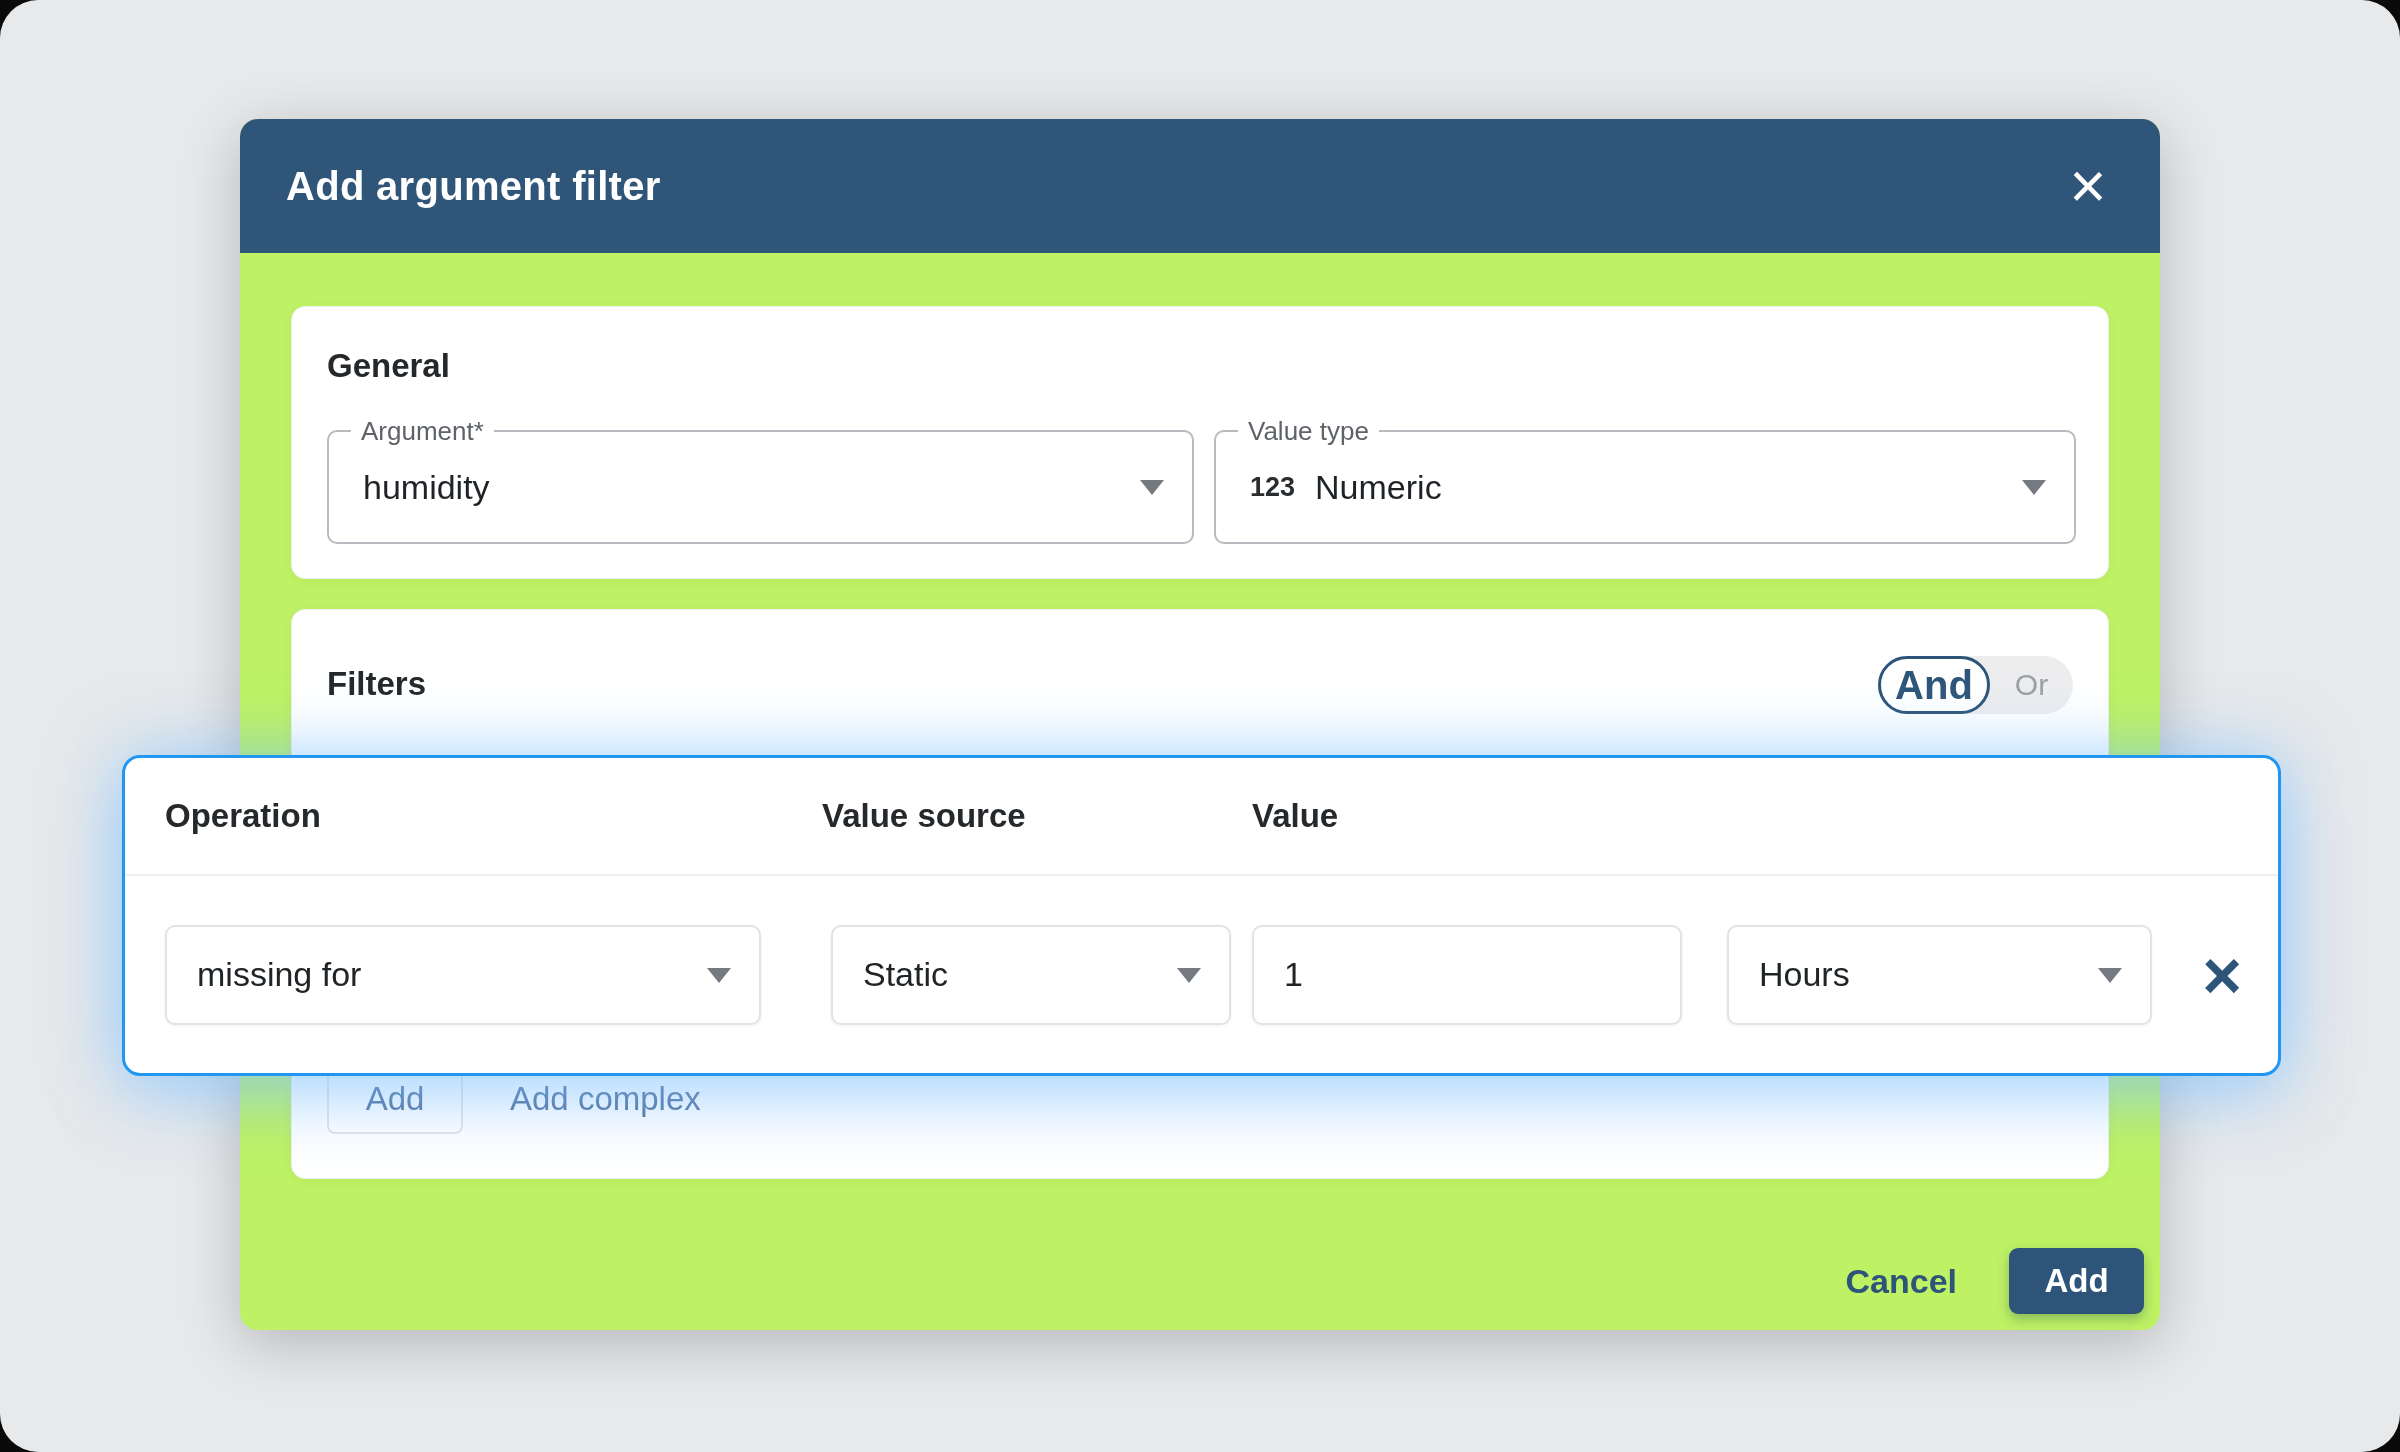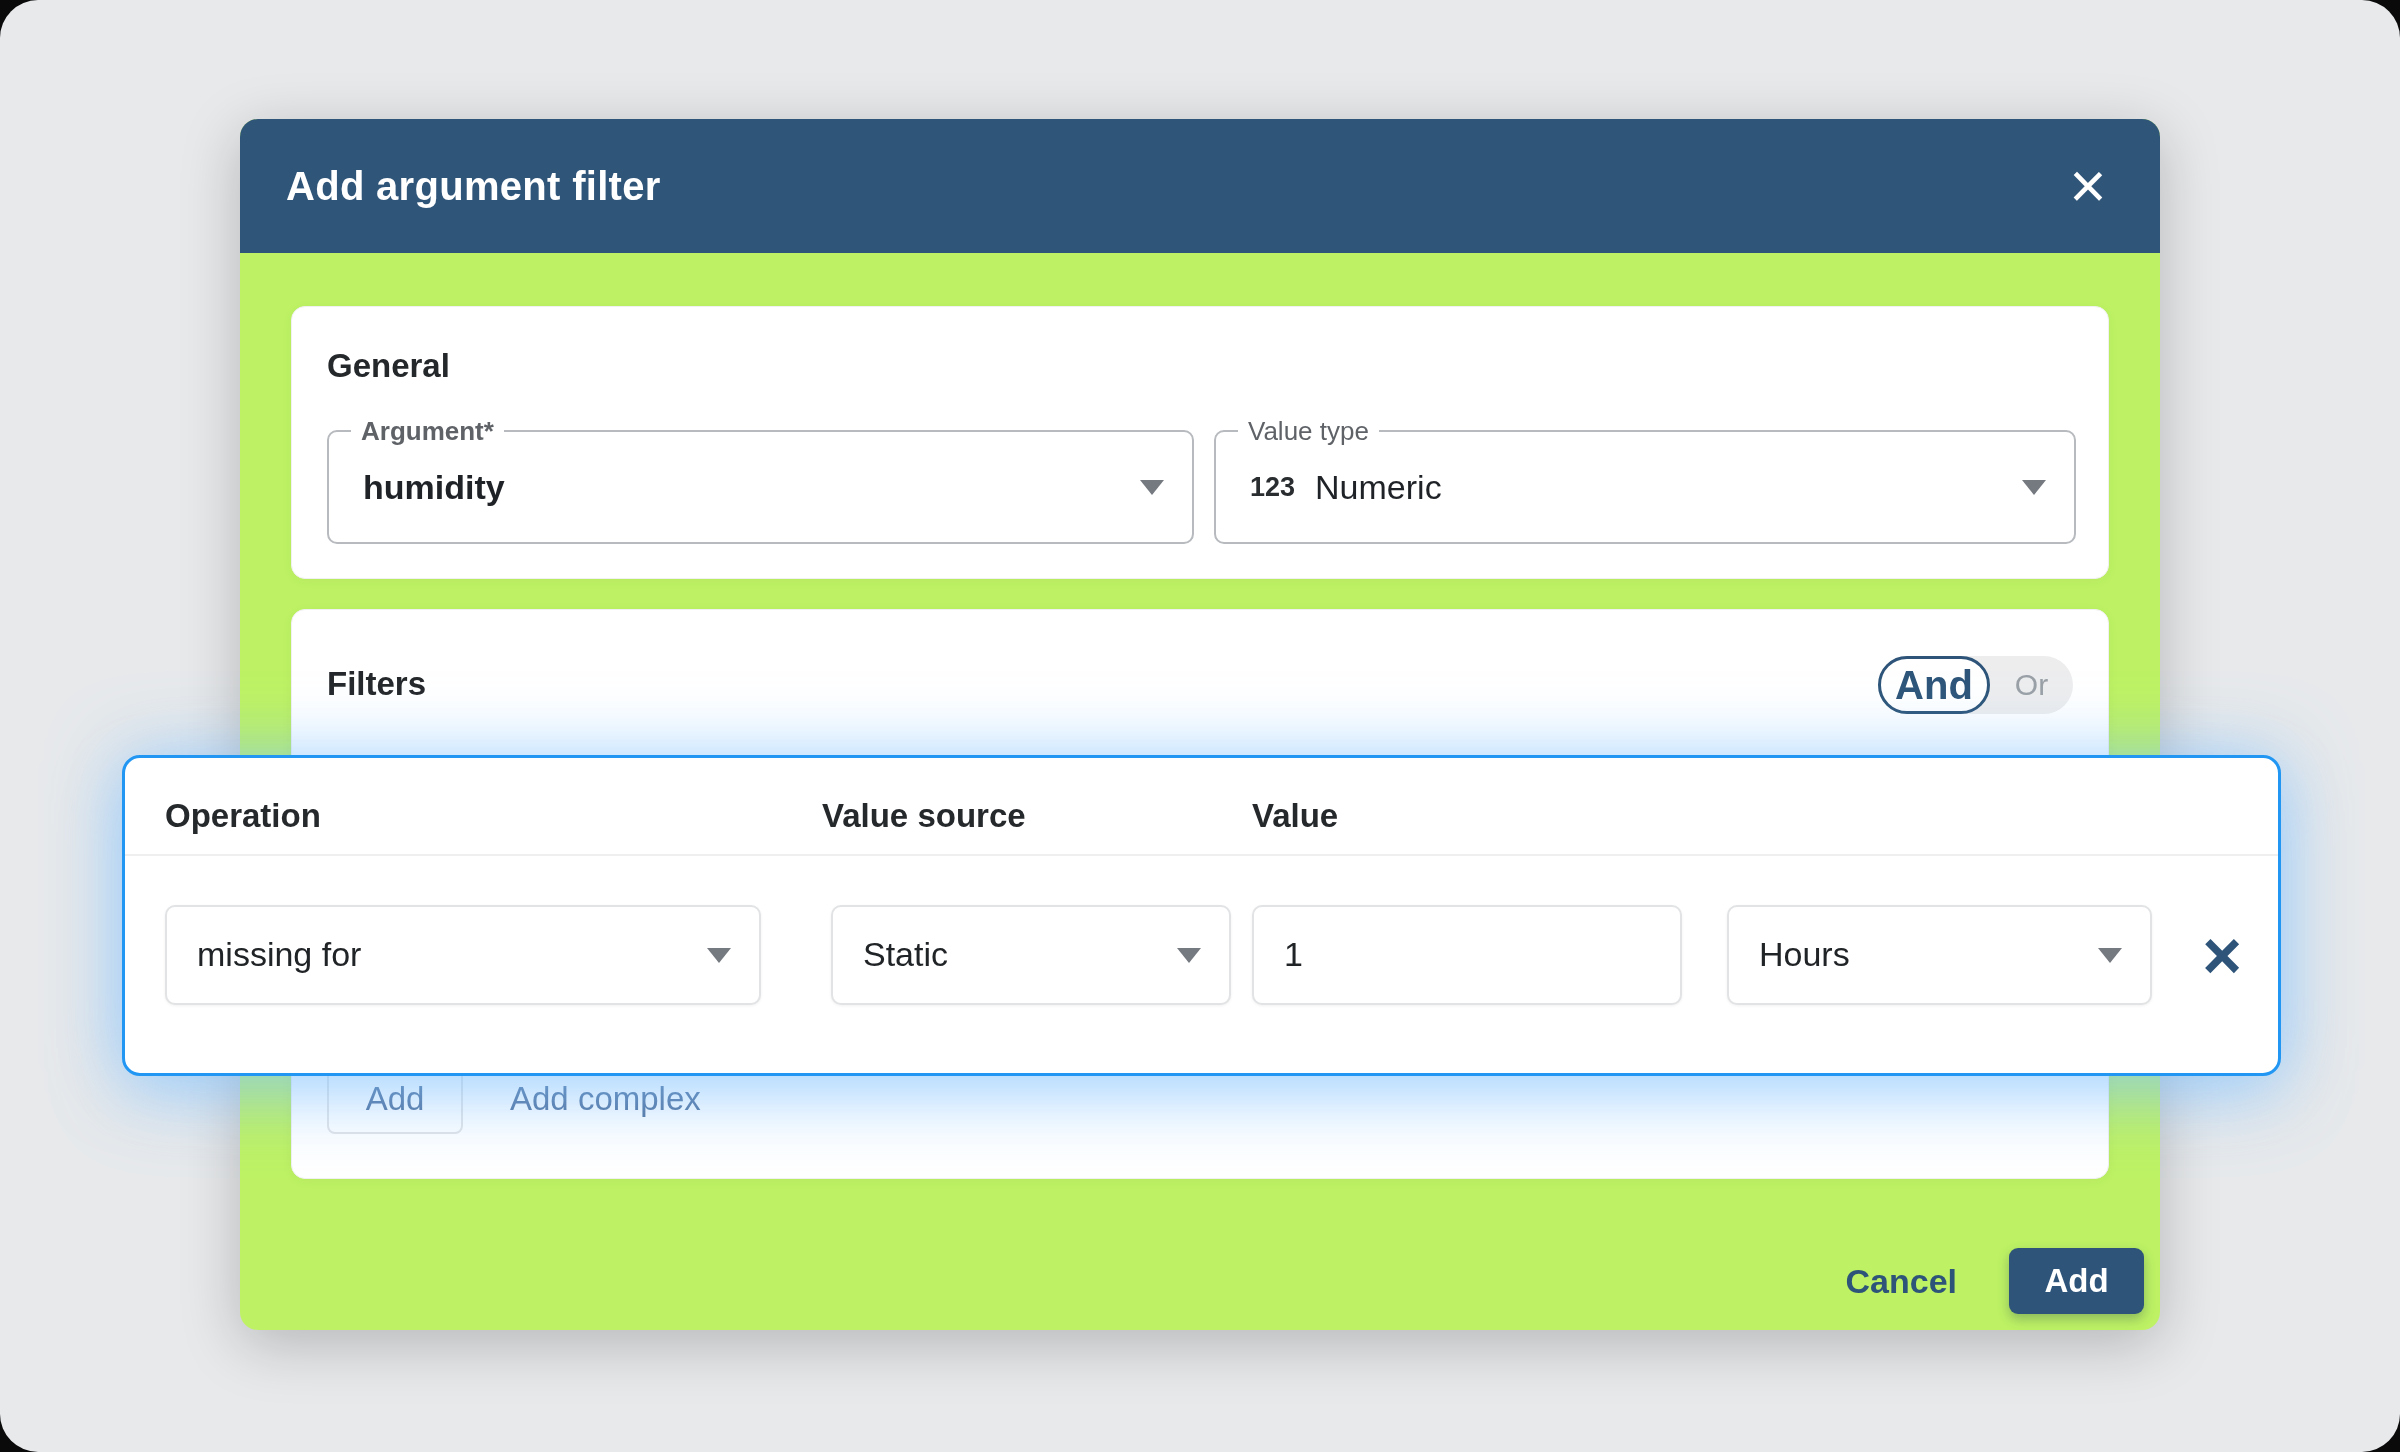--- a/index.html
+++ b/index.html
@@ -40,21 +40,21 @@
   .panel-filters { top:356px; height:570px; }
   .panel-heading { position:absolute; font-size:33px; font-weight:700; color:#25282b; }
   .heading-general { left:35px; top:40px; }
   .heading-filters { left:35px; top:55px; }
 
   
   .field {
     position:absolute; top:123px; height:114px;
     border:2px solid #b7babe; border-radius:10px; background:#fff;
   }
-  .field-argument  { left:35px;  width:867px;font-weight:bold; }
+  .field-argument  { left:35px;  width:867px; }
   .field-valuetype { left:922px; width:862px; }
   .field-label {
     position:absolute; top:-16px; left:22px; background:#ffffff; padding:0 10px;
     font-size:26px; color:#5f6368; line-height:30px; white-space:nowrap;
   }
   .field-value {
     position:absolute; left:34px; top:0; height:100%;
     display:flex; align-items:center; gap:20px;
     font-size:34px; color:#1f2327;
   }
@@ -92,21 +92,21 @@
     display:flex; align-items:center;
     font-size:33px; font-weight:500; color:#51709c; cursor:pointer;
   }
 
   
   .filter-popup {
     position:absolute; left:122px; top:755px; width:2159px; height:321px;
     background:#ffffff; border:3px solid #2196f3; border-radius:18px; z-index:10;
     box-shadow:0 0 70px rgba(120,190,255,0.55), 0 24px 70px rgba(140,200,255,0.45);
   }
-  .popup-header { position:relative; height:96px; }
+  .popup-header { position:relative; height:116px; }
   .popup-col-label {
     position:absolute; top:0; line-height:116px;
     font-size:33px; font-weight:700; color:#26292c;
   }
   .col-operation { left:40px; }
   .col-valuesource { left:697px; }
   .col-value { left:1127px; }
   .popup-divider { height:2px; background:#efefef; }
   .popup-controls { position:relative; height:197px; }
   .control {

